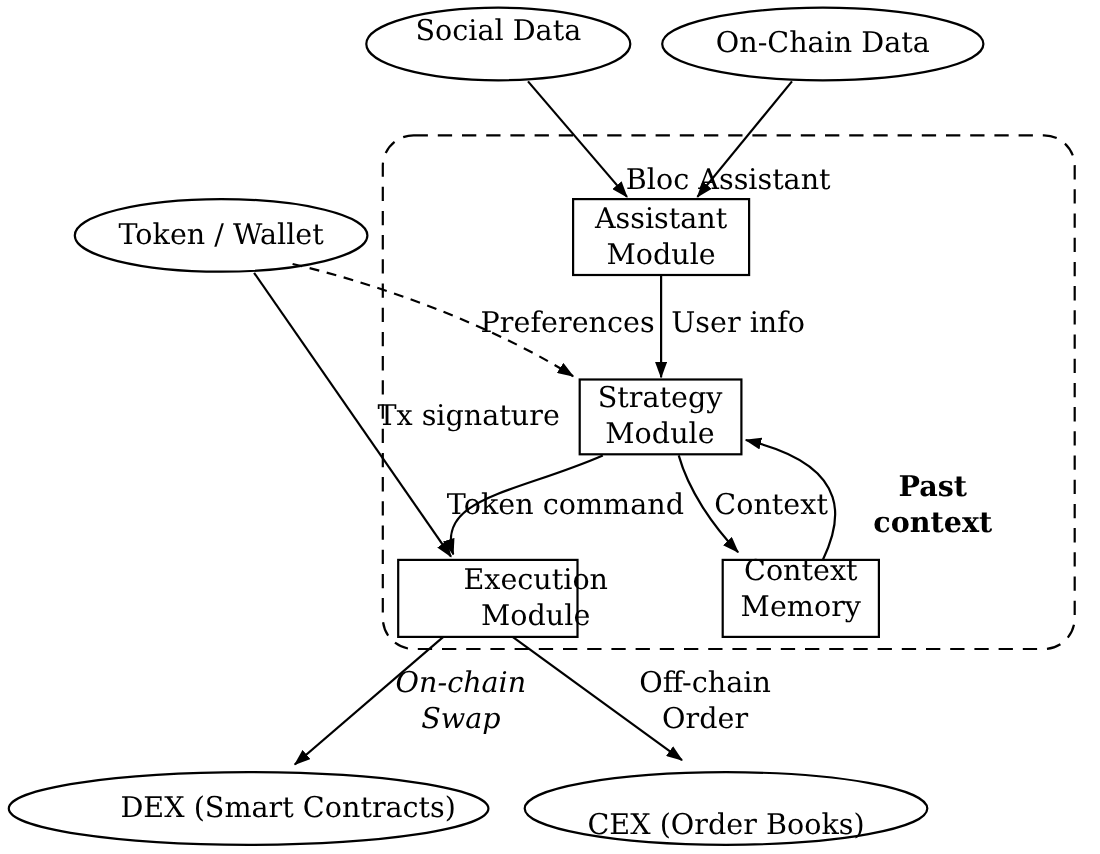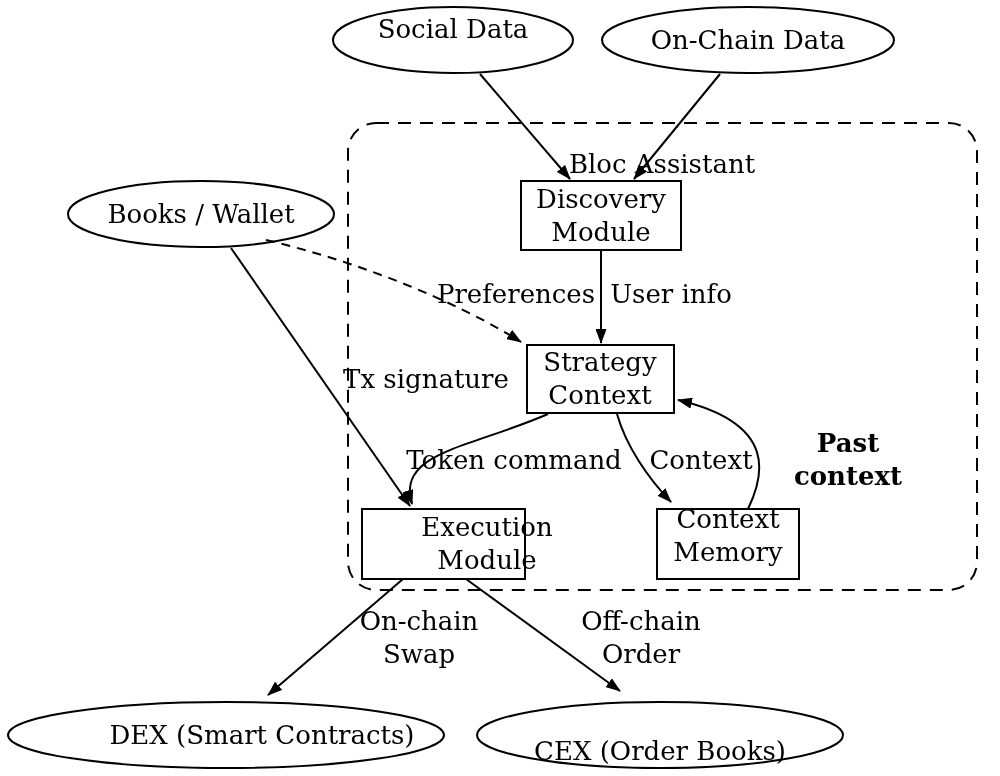--- a/index.html
+++ b/index.html
@@ -59,38 +59,38 @@
     <path d="M 231 248 L 410 506" fill="none" stroke="#000000" stroke-width="2" marker-end="url(#arrow)"></path>
     <path d="M 548 414 C 470 448, 396 452, 412 504" fill="none" stroke="#000000" stroke-width="2" marker-end="url(#arrow)"></path>
     <path d="M 617 414 C 626 446, 648 478, 671 502" fill="none" stroke="#000000" stroke-width="2" marker-end="url(#arrow)"></path>
     <path d="M 748 509 C 763 478, 780 424, 678 400" fill="none" stroke="#000000" stroke-width="2" marker-end="url(#arrow)"></path>
     <path d="M 403 579 L 268 695" fill="none" stroke="#000000" stroke-width="2" marker-end="url(#arrow)"></path>
     <path d="M 466 579 L 620 691" fill="none" stroke="#000000" stroke-width="2" marker-end="url(#arrow)"></path>
   </svg>
 
   <div class="lbl" style="left:453px; top:29px;text-align:right;">Social Data</div>
   <div class="lbl" style="left:748px; top:40px;">On-Chain Data</div>
-  <div class="lbl" style="left:201px; top:214px;">Books / Wallet</div>
-  <div class="lbl" style="left:601px; top:216px;">Discovery
+  <div class="lbl" style="left:201px; top:214px;">Token / Wallet</div>
+  <div class="lbl" style="left:601px; top:216px;">Assistant
 Module</div>
   <div class="lbl" style="left:600px; top:379px;">Strategy
-Context</div>
+Module</div>
   <div class="lbl" style="left:443px; top:544px;margin-left:44px;">Execution
 Module</div>
   <div class="lbl" style="left:728px; top:536px;">Context
 Memory</div>
   <div class="lbl" style="left:226px; top:735px;margin-left:36px;">DEX (Smart Contracts)</div>
   <div class="lbl" style="left:660px; top:735px;margin-top:16px;">CEX (Order Books)</div>
 
   <div class="lbl" style="left:662px; top:144px;margin-top:20px;">Bloc Assistant</div>
 
   <div class="lbl" style="left:516px; top:294px;">Preferences</div>
   <div class="lbl" style="left:671px; top:294px;">User info</div>
   <div class="lbl" style="left:426px; top:379px;">Tx signature</div>
   <div class="lbl" style="left:514px; top:460px;">Token command</div>
   <div class="lbl" style="left:701px; top:460px;">Context</div>
   <div class="lbl" style="left:848px; top:460px;font-weight:bold;">Past context</div>
-  <div class="lbl" style="left:419px; top:638px;">On-chain
+  <div class="lbl" style="left:419px; top:638px;font-style:italic;">On-chain
 Swap</div>
   <div class="lbl" style="left:641px; top:638px;">Off-chain
 Order</div>
 
 </div>
 
 </body></html>

